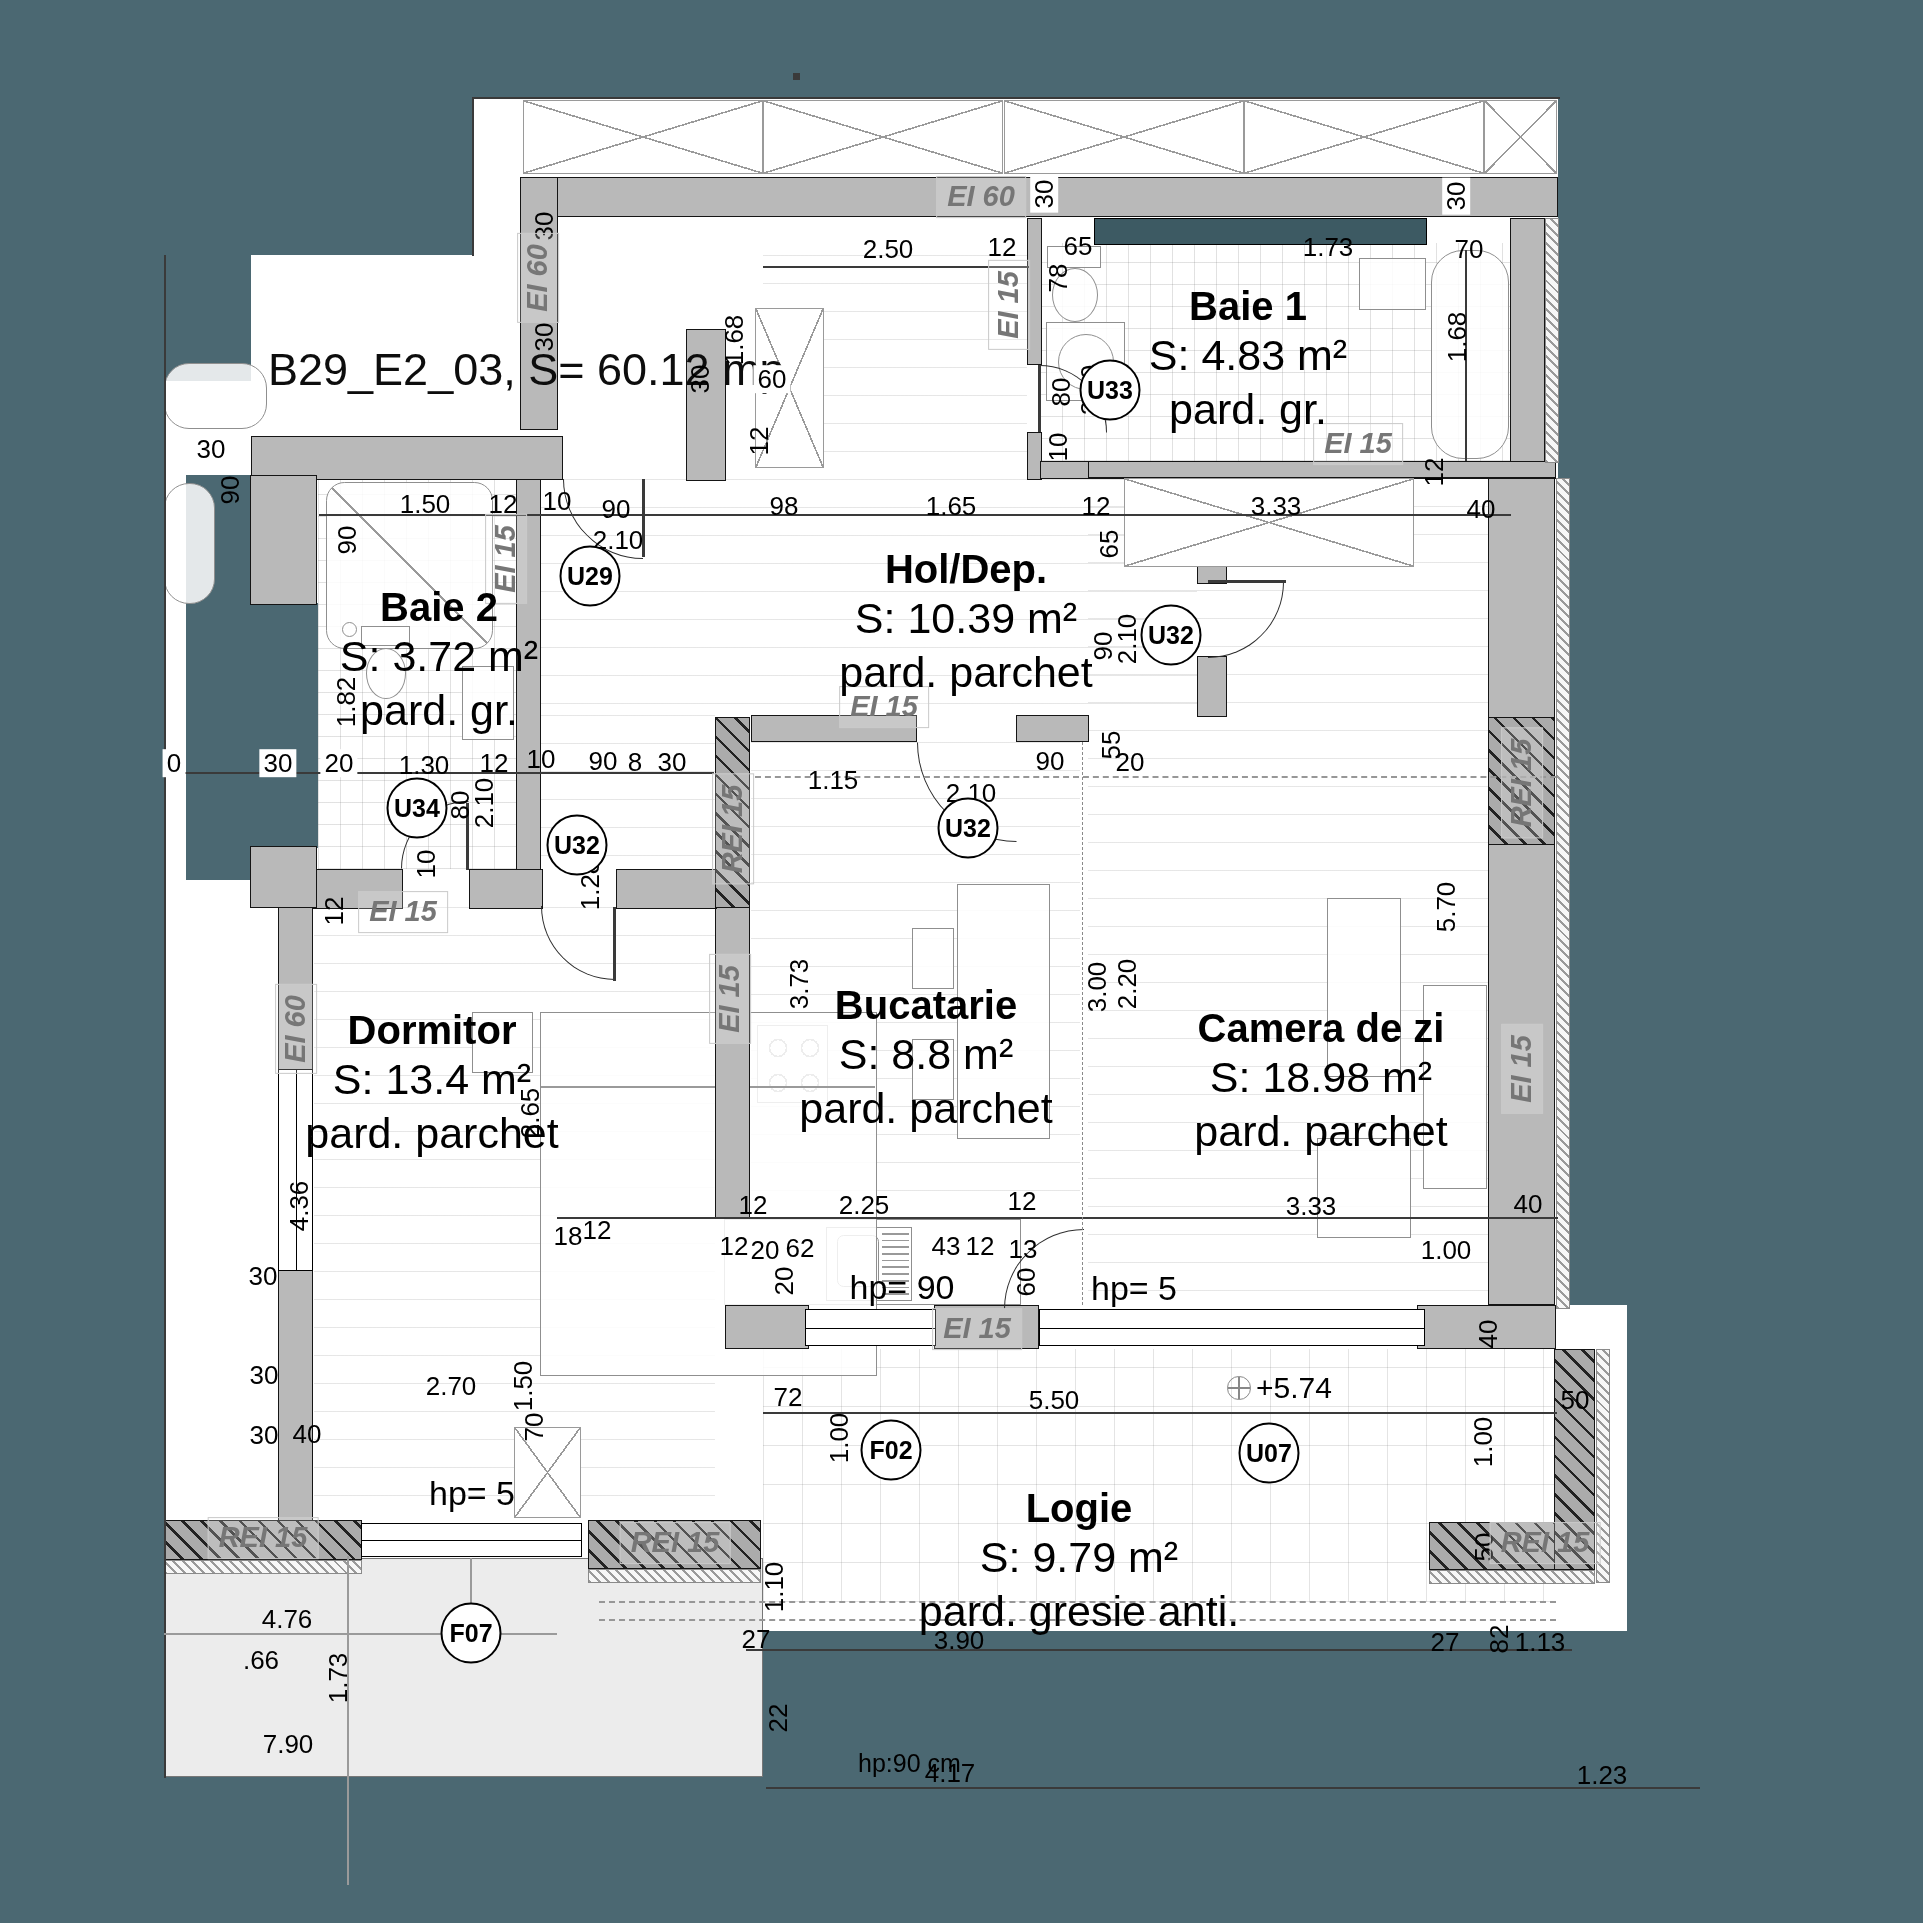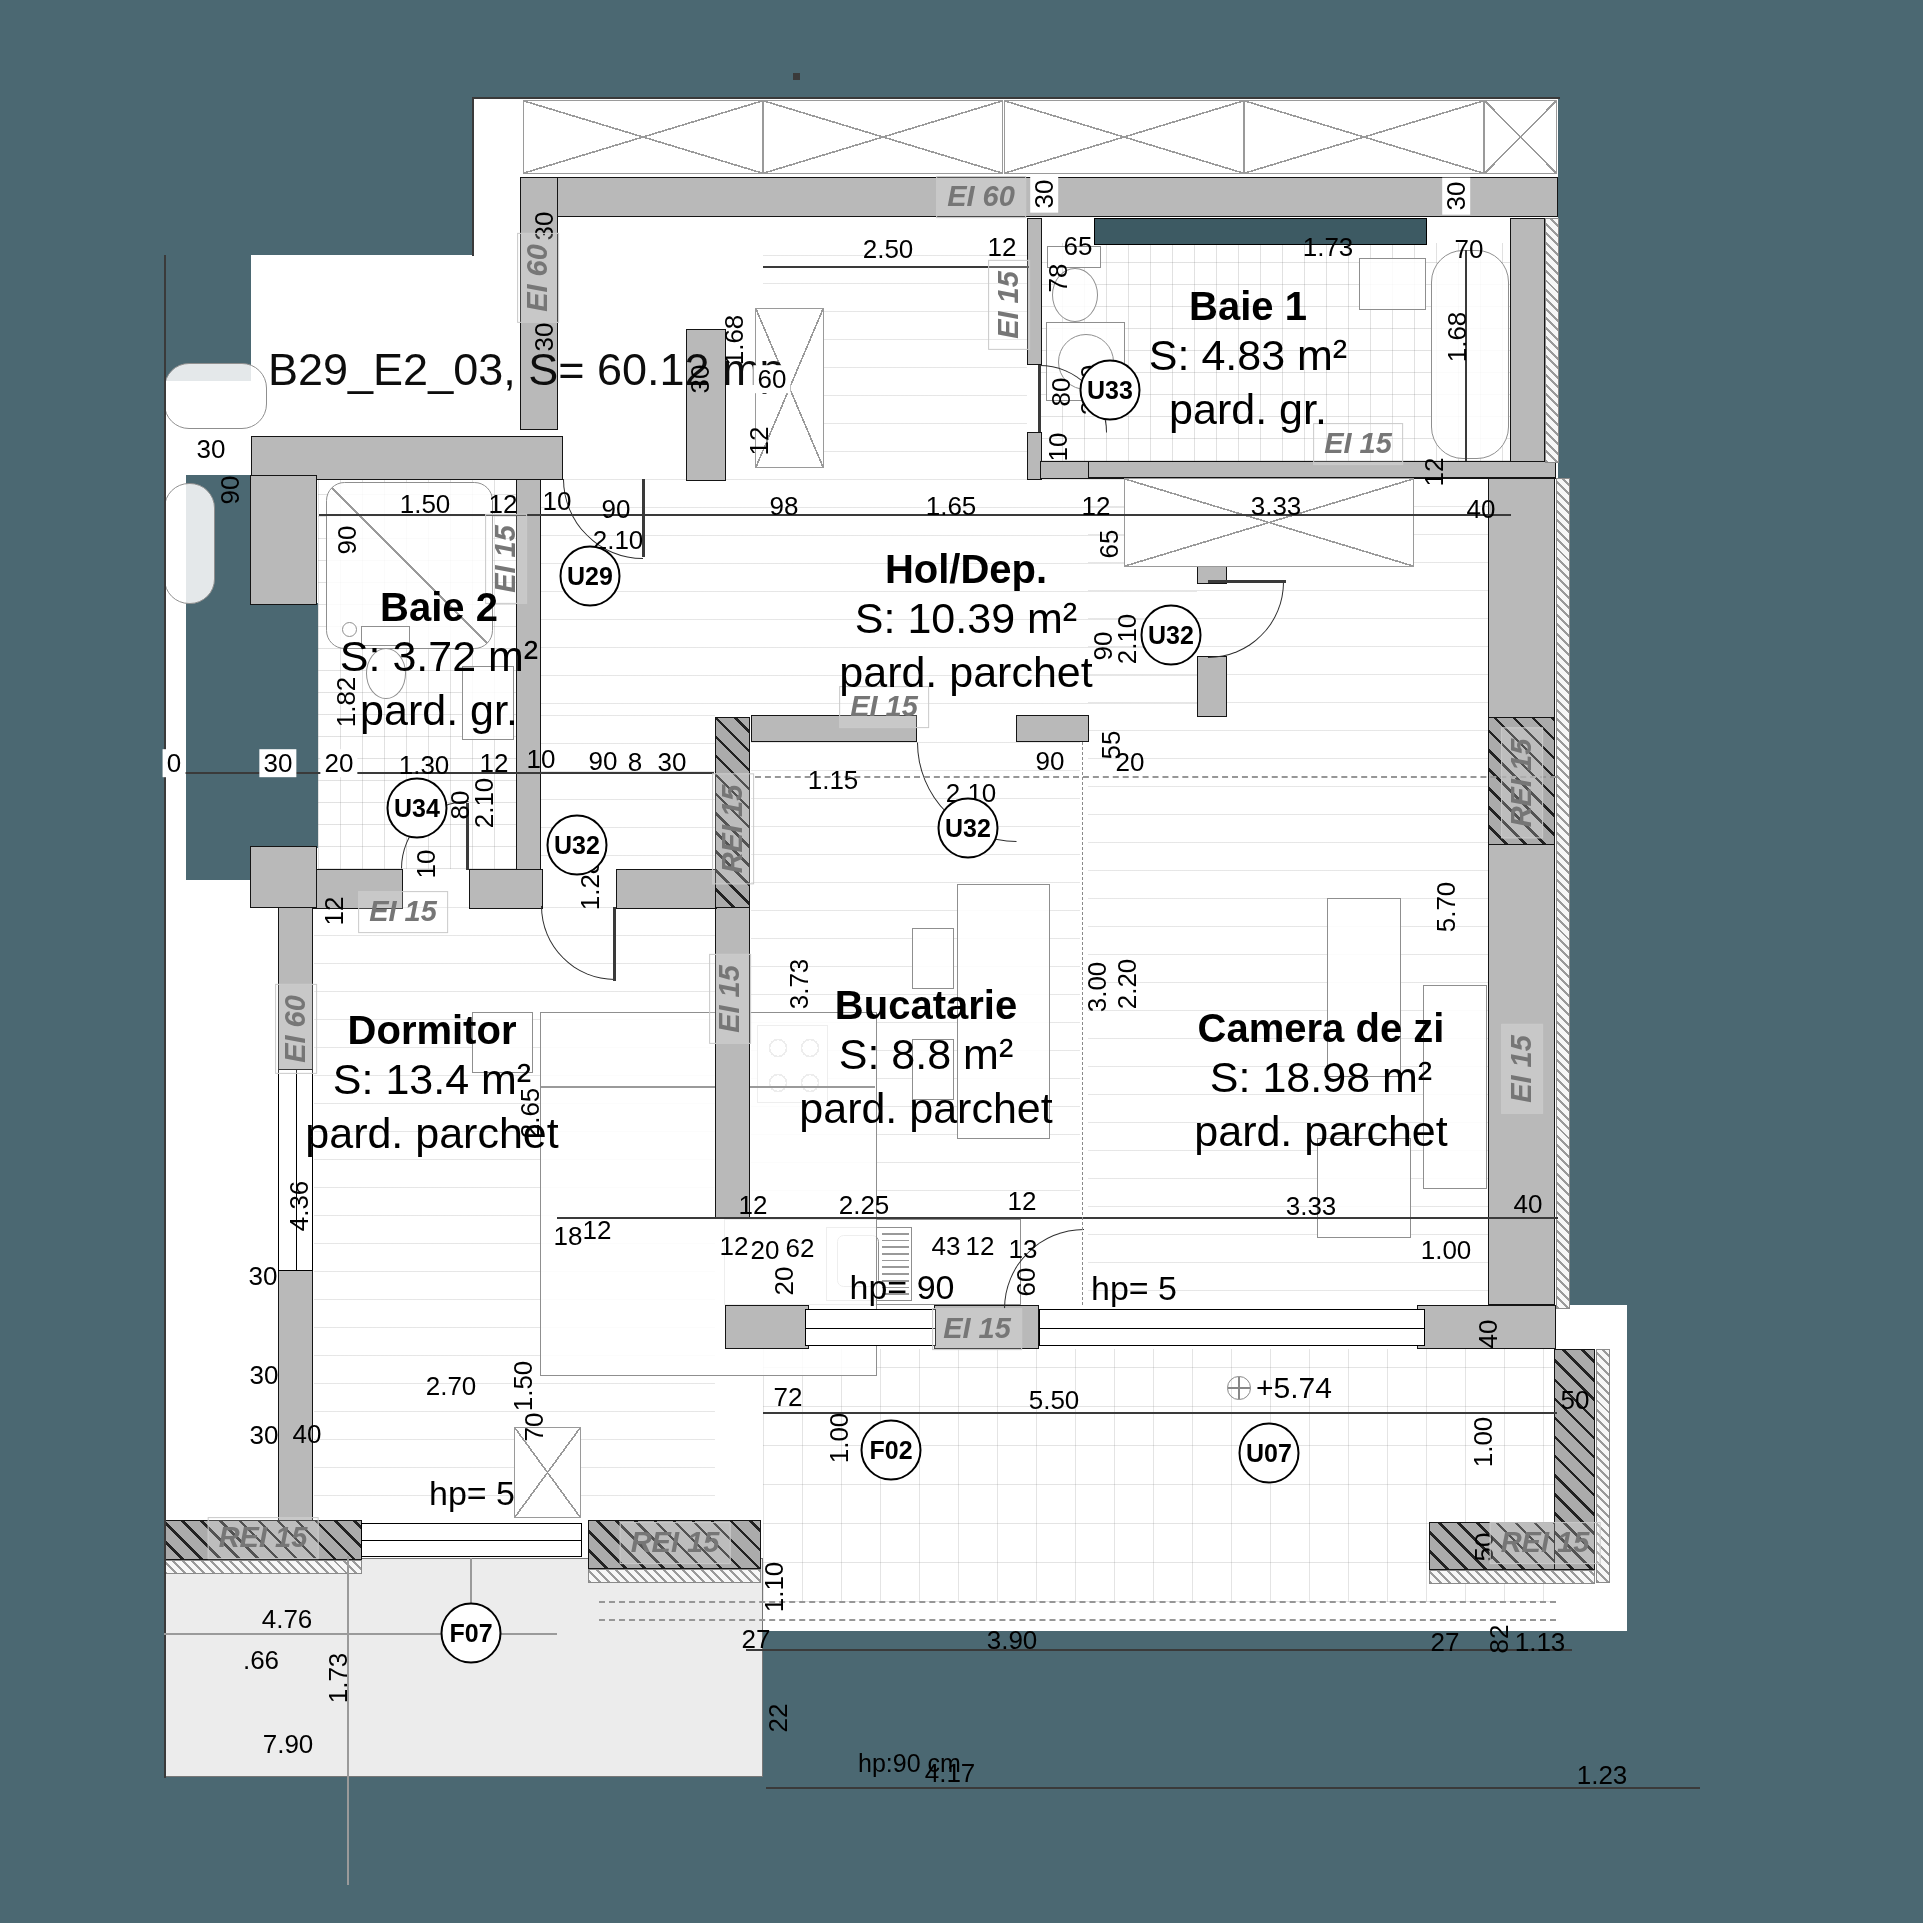--- a/index.html
+++ b/index.html
@@ -295,21 +295,21 @@
       <div class="dim" style="left: 597px; top: 1230px; transform: translate(-50%, -50%);">12</div>
       <div class="dim" style="left: 472px; top: 1493px; font-size: 34px; transform: translate(-50%, -50%);">hp= 5</div>
       <div class="dim" style="left: 788px; top: 1397px; transform: translate(-50%, -50%);">72</div>
       <div class="dim" style="left: 1054px; top: 1400px; transform: translate(-50%, -50%);">5.50</div>
       <div class="dim" style="left: 1294px; top: 1388px; font-size: 30px; transform: translate(-50%, -50%);">+5.74</div>
       <div class="dim" style="left: 839px; top: 1438px; transform: translate(-50%, -50%) rotate(-90deg);">1.00</div>
       <div class="dim" style="left: 1483px; top: 1442px; transform: translate(-50%, -50%) rotate(-90deg);">1.00</div>
       <div class="dim" style="left: 1488px; top: 1334px; transform: translate(-50%, -50%) rotate(-90deg);">40</div>
       <div class="dim" style="left: 1575px; top: 1400px; transform: translate(-50%, -50%);">50</div>
       <div class="dim" style="left: 1484px; top: 1547px; transform: translate(-50%, -50%) rotate(-90deg);">50</div>
-      <div class="dim" style="left: 1012px; top: 1640px; transform: translate(-50%, -50%);">3.90</div>
+      <div class="dim" style="left: 959px; top: 1640px; transform: translate(-50%, -50%);">3.90</div>
       <div class="dim" style="left: 756px; top: 1639px; transform: translate(-50%, -50%);">27</div>
       <div class="dim" style="left: 1445px; top: 1642px; transform: translate(-50%, -50%);">27</div>
       <div class="dim" style="left: 1499px; top: 1639px; transform: translate(-50%, -50%) rotate(-90deg);">82</div>
       <div class="dim" style="left: 1540px; top: 1642px; transform: translate(-50%, -50%);">1.13</div>
       <div class="dim" style="left: 774px; top: 1587px; transform: translate(-50%, -50%) rotate(-90deg);">1.10</div>
       <div class="dim" style="left: 778px; top: 1718px; transform: translate(-50%, -50%) rotate(-90deg);">22</div>
       <div class="dim" style="left: 950px; top: 1773px; transform: translate(-50%, -50%);">4.17</div>
       <div class="dim" style="left: 1602px; top: 1775px; transform: translate(-50%, -50%);">1.23</div>
       <div class="dim" style="left: 287px; top: 1619px; transform: translate(-50%, -50%);">4.76</div>
       <div class="dim" style="left: 261px; top: 1660px; transform: translate(-50%, -50%);">.66</div>
@@ -363,15 +363,20 @@
       <div class="room" style="left: 926px; top: 1007px; transform: translate(-50%, -25px);">
         <div class="rname">Bucatarie</div>
         <div class="rarea">S: 8.8 m²</div>
         <div class="rfloor">pard. parchet</div>
       </div>
       <div class="room" style="left: 1321px; top: 1030px; transform: translate(-50%, -25px); text-align: center;">
         <div class="rname">Camera de zi</div>
         <div class="rarea">S: 18.98 m²</div>
         <div class="rfloor">pard. parchet</div>
       </div>
+      <div class="room" style="left: 1079px; top: 1510px; transform: translate(-50%, -25px);">
+        <div class="rname">Logie</div>
+        <div class="rarea">S: 9.79 m²</div>
+        <div class="rfloor">pard. gresie anti.</div>
+      </div>
     </div>
 </div>
 
 
 </body></html>

